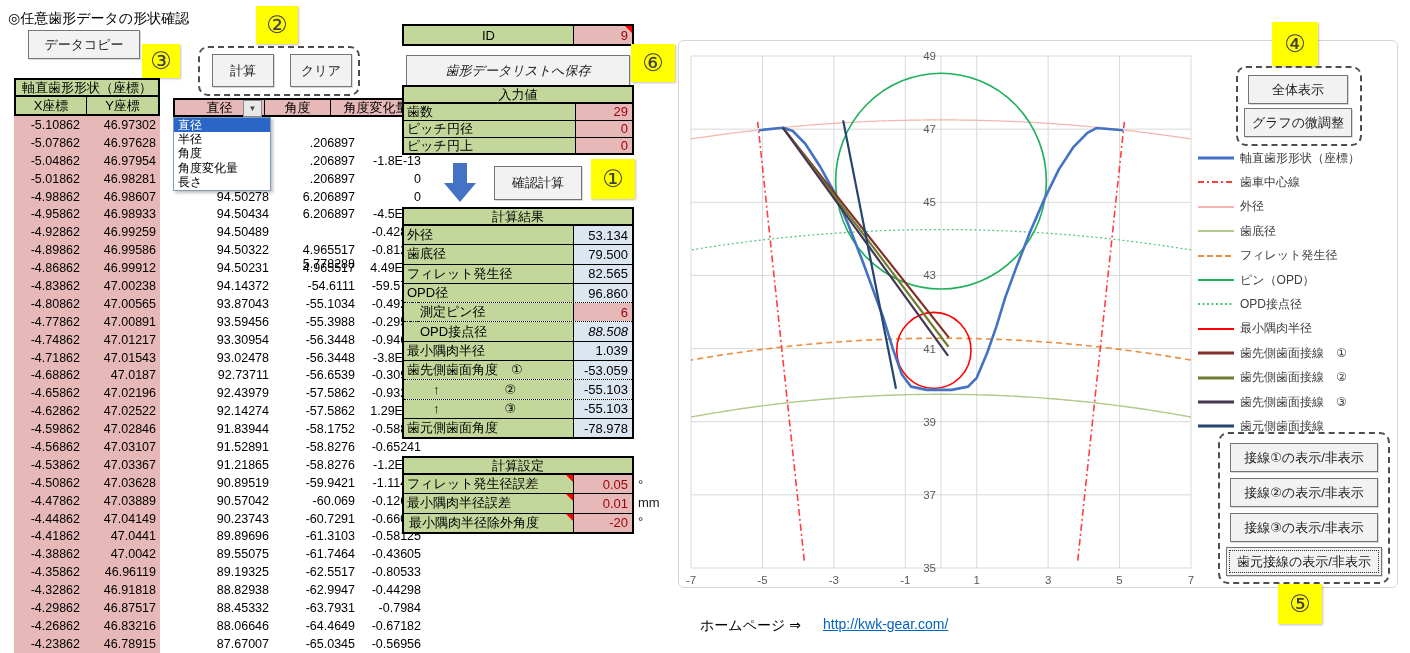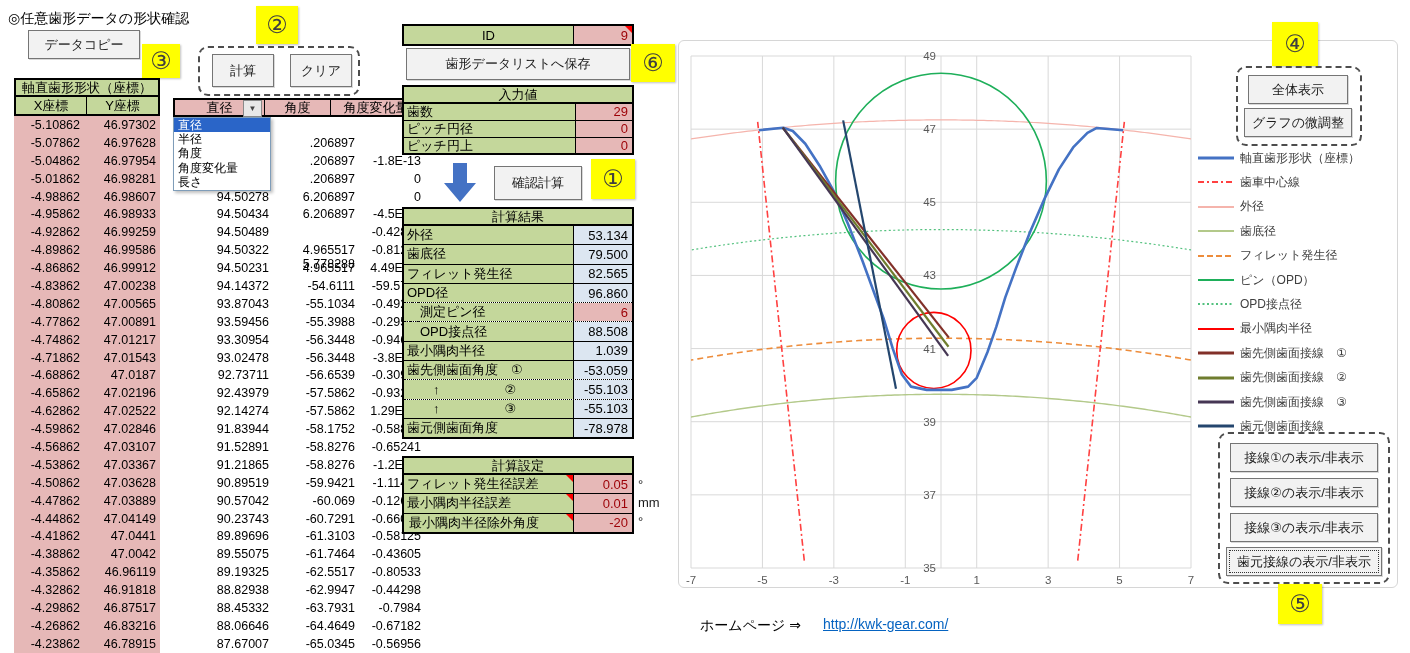--- a/index.html
+++ b/index.html
@@ -353,21 +353,21 @@
     </div>
 
   <div class="abs" style="left:402px;top:24px;width:232px;height:22px;display:flex;border:2px solid #000;box-sizing:border-box;">
     <div class="grn hdrcell" style="width:170px;border-right:1px solid #000;box-sizing:border-box;">ID</div>
     <div class="pnk cell redtxt" style="flex:1;position:relative;font-size:13px;">
       <span>9</span>
       <div class="mark"></div>
     </div>
   </div>
 
-  <div class="btn" style="left:406px;top:48px;width:222px;height:30px;">歯形データリストへ保存</div>
+  <div class="btn" style="left:406px;top:55px;width:222px;height:30px;font-style:italic;">歯形データリストへ保存</div>
   <div class="badge" style="left:631px;top:44px;width:44px;height:38px;">⑥</div>
 
   <div class="abs grn hdrcell" style="left:402px;top:85px;width:232px;height:19px;border:2px solid #000;box-sizing:border-box;">入力値</div>
   <div class="abs" id="input-rows" style="left:402px;top:104px;width:232px;border:2px solid #000;border-top:none;box-sizing:border-box;">
       <div class="trow" style="height: 15.8px; border-top: none;">
         <div class="grn" style="width: 172px; font-size: 13px; display: flex; align-items: center; padding-left: 3px; box-sizing: border-box; border-right: 1px solid rgb(0, 0, 0); overflow: hidden; white-space: nowrap;">歯数</div>
         <div class="cell pnk redtxt" style="flex: 1 1 0%; font-size: 13px;">29</div>
       </div>
       <div class="trow" style="height: 15.8px; border-top: 1px solid rgb(0, 0, 0);">
         <div class="grn" style="width: 172px; font-size: 13px; display: flex; align-items: center; padding-left: 3px; box-sizing: border-box; border-right: 1px solid rgb(0, 0, 0); overflow: hidden; white-space: nowrap;">ピッチ円径</div>
@@ -402,21 +402,21 @@
       <div class="trow" style="height: 18.3px; border-top: 1px solid rgb(0, 0, 0);">
         <div class="grn" style="width: 170px; font-size: 13px; display: flex; align-items: center; padding-left: 3px; box-sizing: border-box; border-right: 1px solid rgb(0, 0, 0); overflow: hidden; white-space: nowrap;">OPD径</div>
         <div class="cell blu" style="flex: 1 1 0%; font-size: 13px;">96.860</div>
       </div>
       <div class="trow" style="height: 18.3px; border-top: 1px dotted rgb(0, 0, 0);">
         <div class="grn" style="width: 170px; font-size: 13px; display: flex; align-items: center; padding-left: 3px; box-sizing: border-box; border-right: 1px solid rgb(0, 0, 0); overflow: hidden; white-space: nowrap;">　測定ピン径</div>
         <div class="cell pnk redtxt" style="flex: 1 1 0%; font-size: 13px;">6</div>
       </div>
       <div class="trow" style="height: 18.3px; border-top: 1px dotted rgb(0, 0, 0);">
         <div class="grn" style="width: 170px; font-size: 13px; display: flex; align-items: center; padding-left: 3px; box-sizing: border-box; border-right: 1px solid rgb(0, 0, 0); overflow: hidden; white-space: nowrap;">　OPD接点径</div>
-        <div class="cell blu" style="flex: 1 1 0%; font-size: 13px;">88.508</div>
+        <div class="cell blu" style="flex: 1 1 0%; font-size: 13px; font-style: italic;">88.508</div>
       </div>
       <div class="trow" style="height: 18.3px; border-top: 1px solid rgb(0, 0, 0);">
         <div class="grn" style="width: 170px; font-size: 13px; display: flex; align-items: center; padding-left: 3px; box-sizing: border-box; border-right: 1px solid rgb(0, 0, 0); overflow: hidden; white-space: nowrap;">最小隅肉半径</div>
         <div class="cell blu" style="flex: 1 1 0%; font-size: 13px;">1.039</div>
       </div>
       <div class="trow" style="height: 18.3px; border-top: 1px solid rgb(0, 0, 0);">
         <div class="grn" style="width: 170px; font-size: 13px; display: flex; align-items: center; padding-left: 3px; box-sizing: border-box; border-right: 1px solid rgb(0, 0, 0); overflow: hidden; white-space: nowrap;">歯先側歯面角度　①</div>
         <div class="cell blu" style="flex: 1 1 0%; font-size: 13px;">-53.059</div>
       </div>
       <div class="trow" style="height: 18.3px; border-top: 1px dotted rgb(0, 0, 0);">

